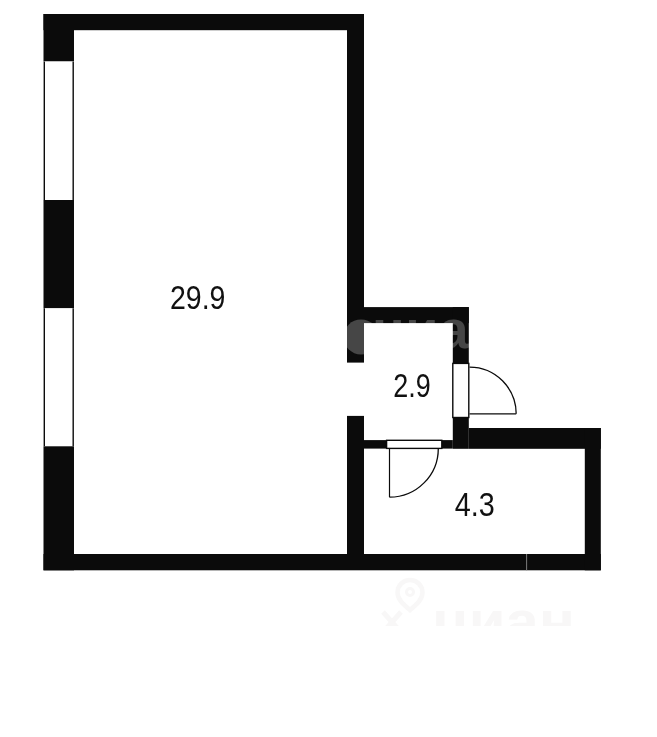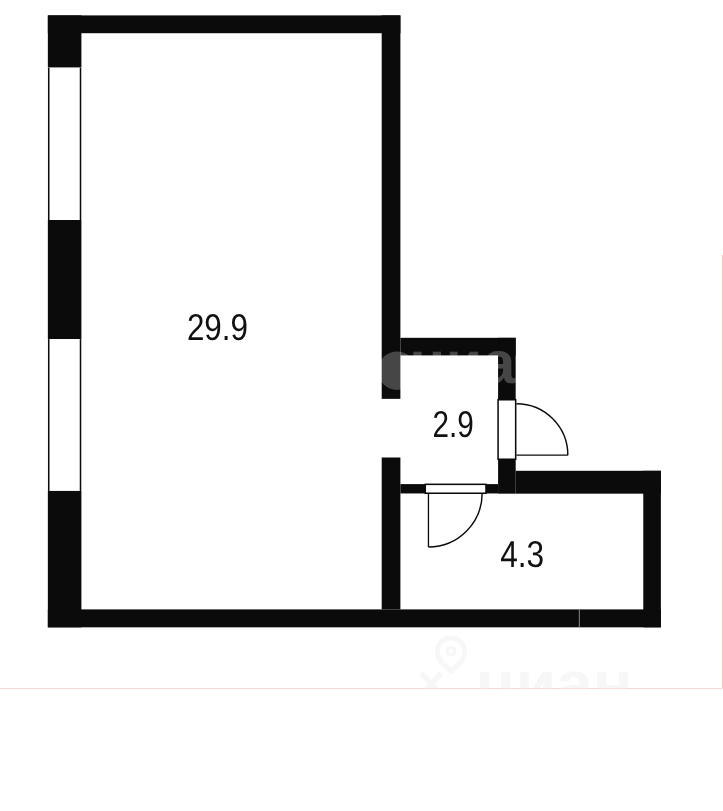--- a/index.html
+++ b/index.html
@@ -1,16 +1,16 @@
 <!DOCTYPE html>
 <html><head>
 <meta charset="utf-8">
 <style>
   html,body{margin:0;padding:0;background:#ffffff;}
-  .page{position:relative;width:657px;height:626px;background:#ef4444;overflow:hidden;
+  .page{position:relative;width:657px;height:626px;background:#14b8a6;overflow:hidden;
         font-family:"Liberation Sans", sans-serif;}
   svg{position:absolute;left:0;top:0;}
 </style>
 </head>
 <body>
 <div class="page">
 <svg width="657" height="737" viewBox="0 0 657 737">
 
   <rect x="0" y="0" width="657" height="737" fill="#ffffff"></rect>
 

